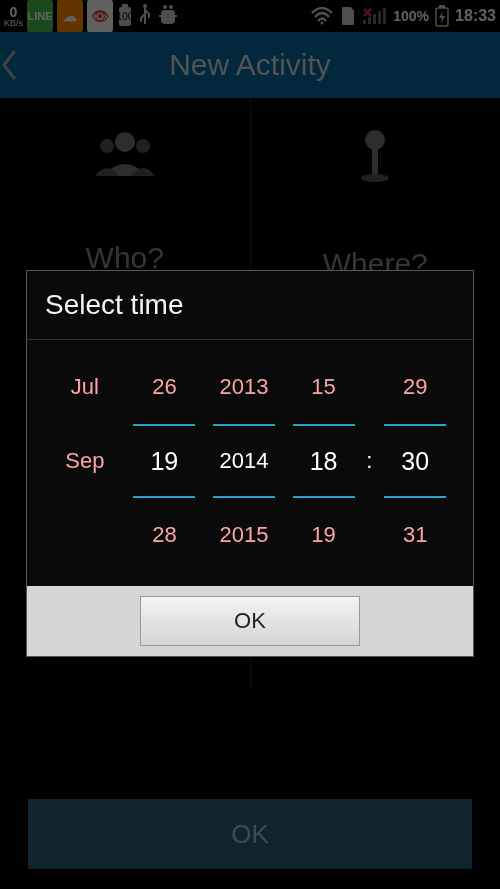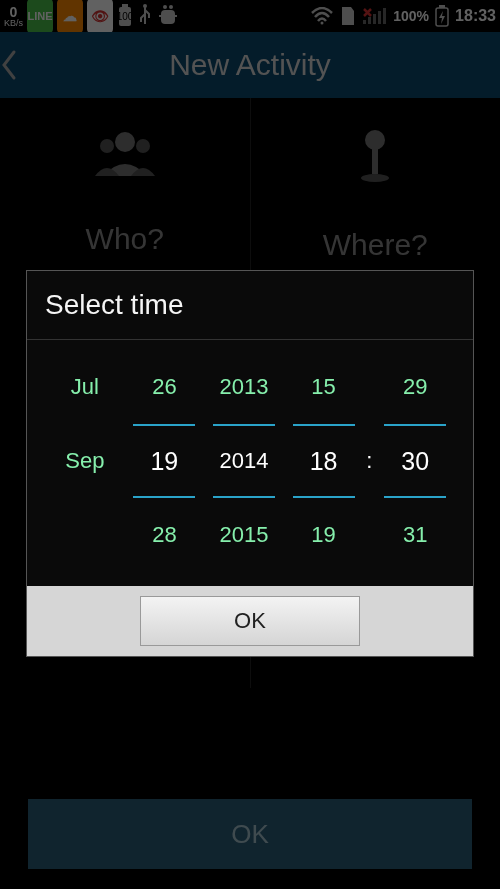--- a/index.html
+++ b/index.html
@@ -56,21 +56,21 @@
     gap: 6px;
   }
   .battery-pct { font-weight: bold; }
   .clock { font-weight: bold; font-size: 16px; }
 
   
   .header {
     height: 66px;
     display: flex;
     align-items: center;
-    background: #0c4a6e;
+    background: #0369a1;
     position: relative;
   }
   .back-btn {
     width: 50px;
     text-align: center;
     font-size: 34px;
     color: #aaa;
     font-weight: 200;
   }
   .header-title {
@@ -92,21 +92,21 @@
   .split {
     flex: 1;
     display: flex;
     flex-direction: column;
     align-items: center;
     padding-top: 30px;
     color: #777;
   }
   .split + .split { border-left: 1px solid #222; }
   .split-label {
-    margin-top: 44px;
+    margin-top: 63px;
     font-size: 30px;
     color: #8d8d8d;
   }
 
   
   .page-ok-wrap {
     position: absolute;
     bottom: 20px;
     left: 28px;
     right: 28px;
@@ -152,21 +152,21 @@
     padding: 10px 18px 14px 18px;
     gap: 0;
   }
   .picker {
     flex: 1;
     display: flex;
     flex-direction: column;
     align-items: center;
   }
   .picker .prev, .picker .next {
-    color: #86efac;
+    color: #fca5a5;
     font-size: 22px;
     height: 74px;
     display: flex;
     align-items: center;
   }
   .picker .cur {
     color: #fff;
     font-size: 25px;
     height: 74px;
     display: flex;

